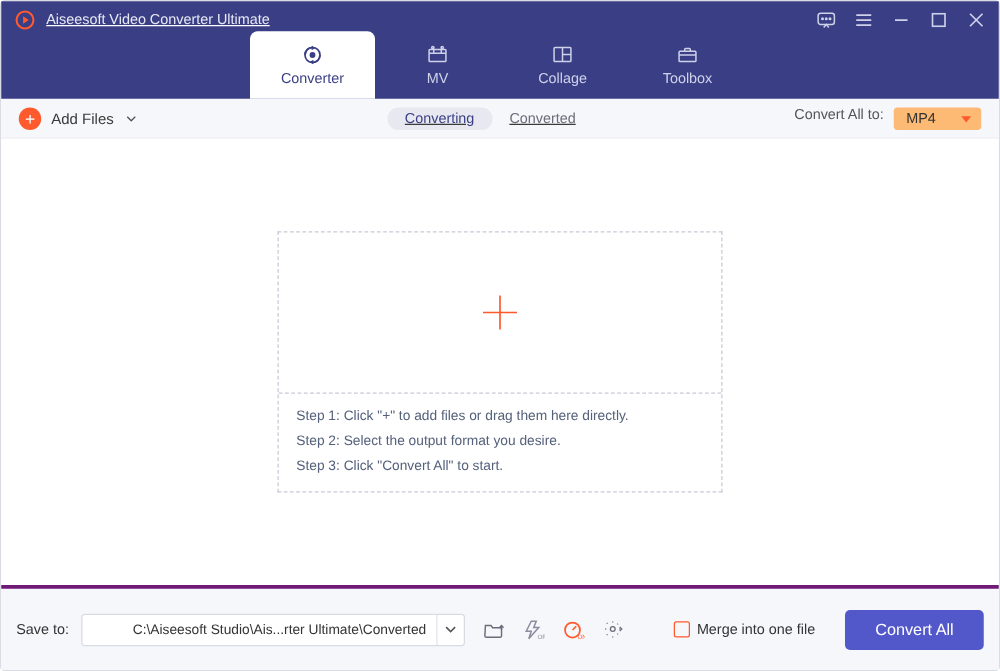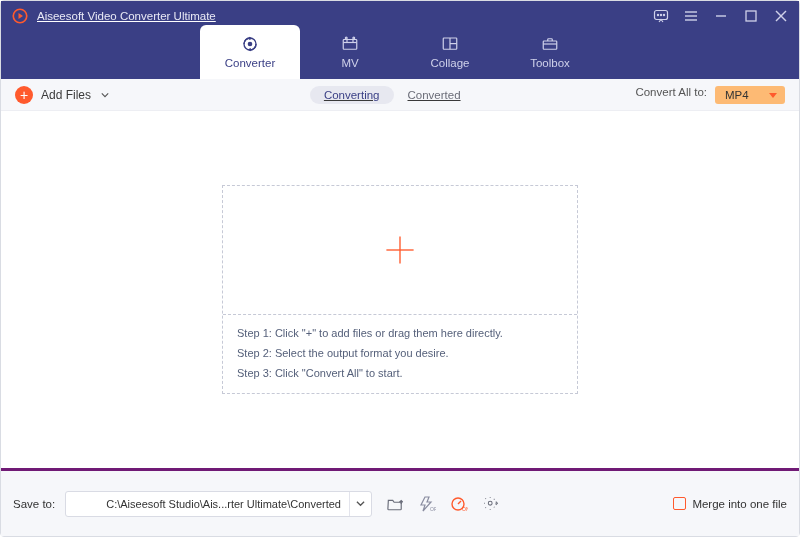--- a/index.html
+++ b/index.html
@@ -216,15 +216,16 @@
             <circle cx="9" cy="9" r="2.4"></circle>
             <path d="M9 2.5 v-1 M9 16.5 v1 M15.5 9 h1 M1.5 9 h1 M13.6 4.4 l.7-.7 M3.7 14.3 l-.7.7 M13.6 13.6 l.7.7 M3.7 3.7 l-.7-.7"></path>
             <path d="M16 7 L18 9 L16 11"></path>
           </svg>
       </span>
     </div>
     <label class="merge">
       <span class="merge-box"></span>
       <span class="merge-label">Merge into one file</span>
     </label>
+    <button class="convert-all">Convert All</button>
   </div>
 
 </div>
 
 </body></html>

